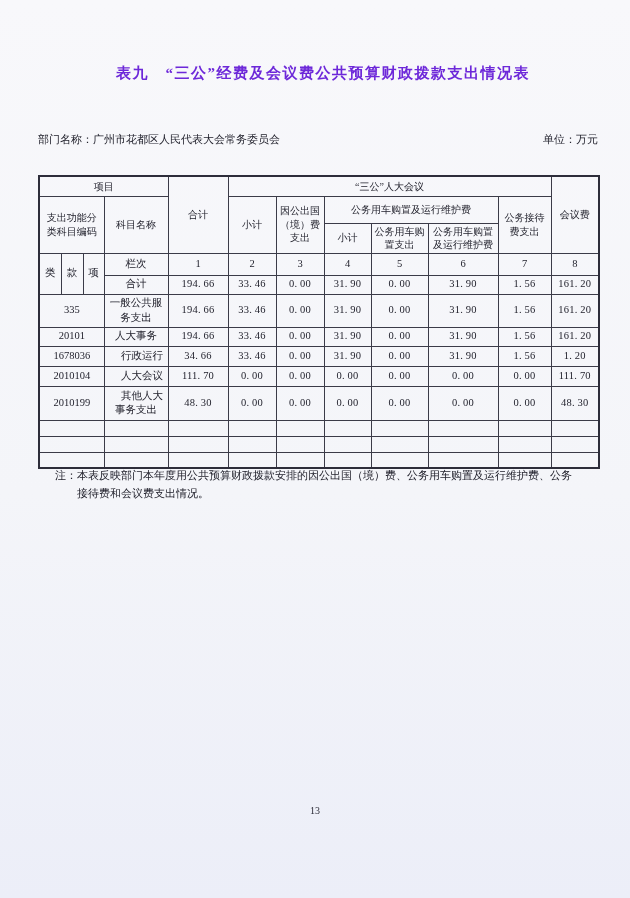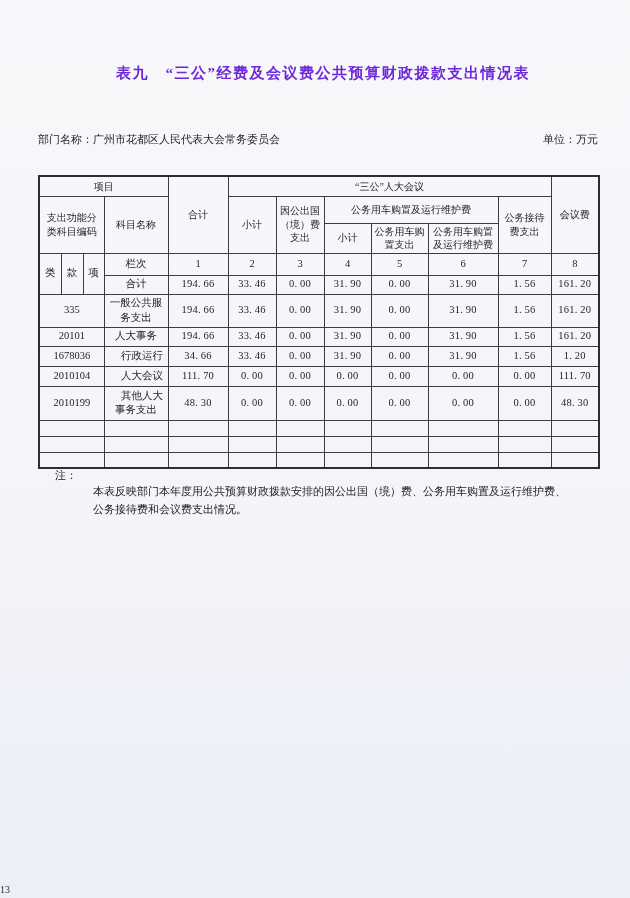--- a/index.html
+++ b/index.html
@@ -39,24 +39,24 @@
   td.code{text-align:left;padding-left:1px;}
   td.nleft{text-align:left;padding-left:2px;line-height:1.5;}
   td.nind{text-align:left;padding-left:2px;text-indent:12px;line-height:1.5;}
   .note{
     position:absolute;top:467px;left:55px;width:535px;
     font-size:11px;line-height:1.6;color:#22222d;
     display:flex;
   }
   .note .lbl{white-space:nowrap;}
   .note .body{width:505px;}
-  .note .body p{margin:16px;}
+  .note .body p{margin:0;}
   .pageno{
-    position:absolute;top:884px;left:0;right:0;
-    text-align:left;font-size:10px;color:#2a2a35;
+    position:absolute;top:805px;left:0;right:0;
+    text-align:center;font-size:10px;color:#2a2a35;
   }
 </style>
 </head>
 <body>
 
 <div class="page">
 
   <div class="title">表九　“三公”经费及会议费公共预算财政拨款支出情况表</div>
 
   <div class="meta">

